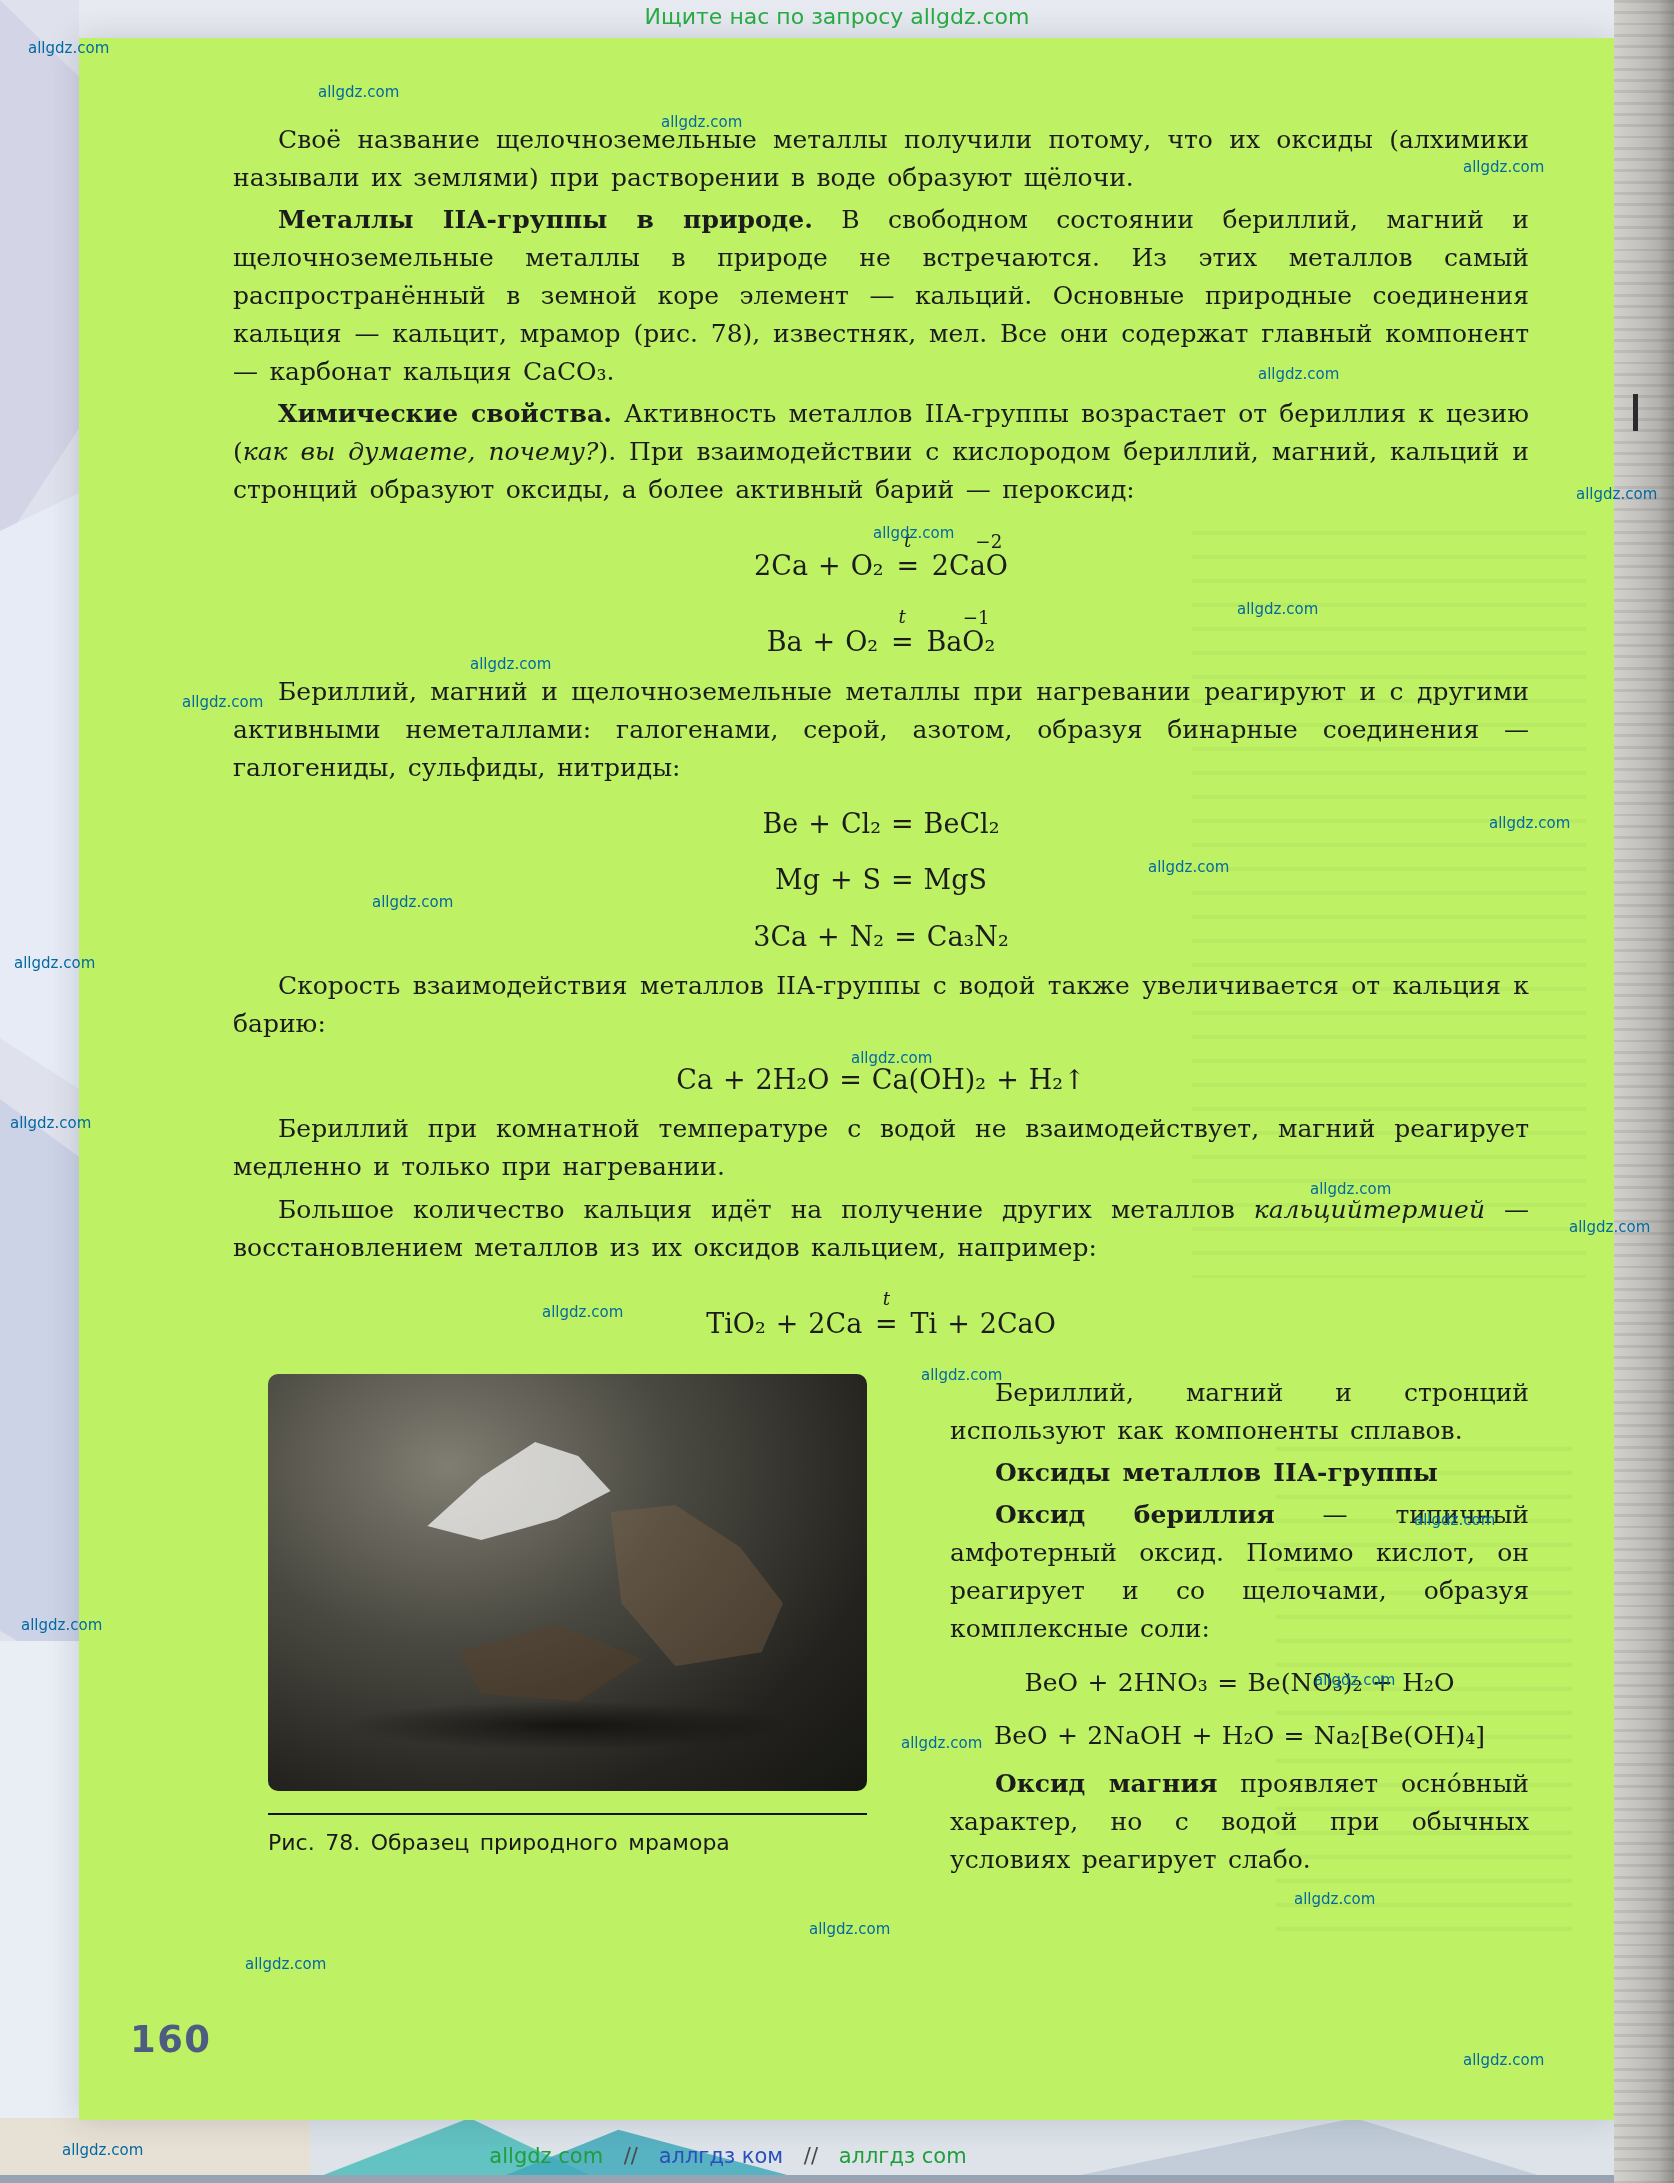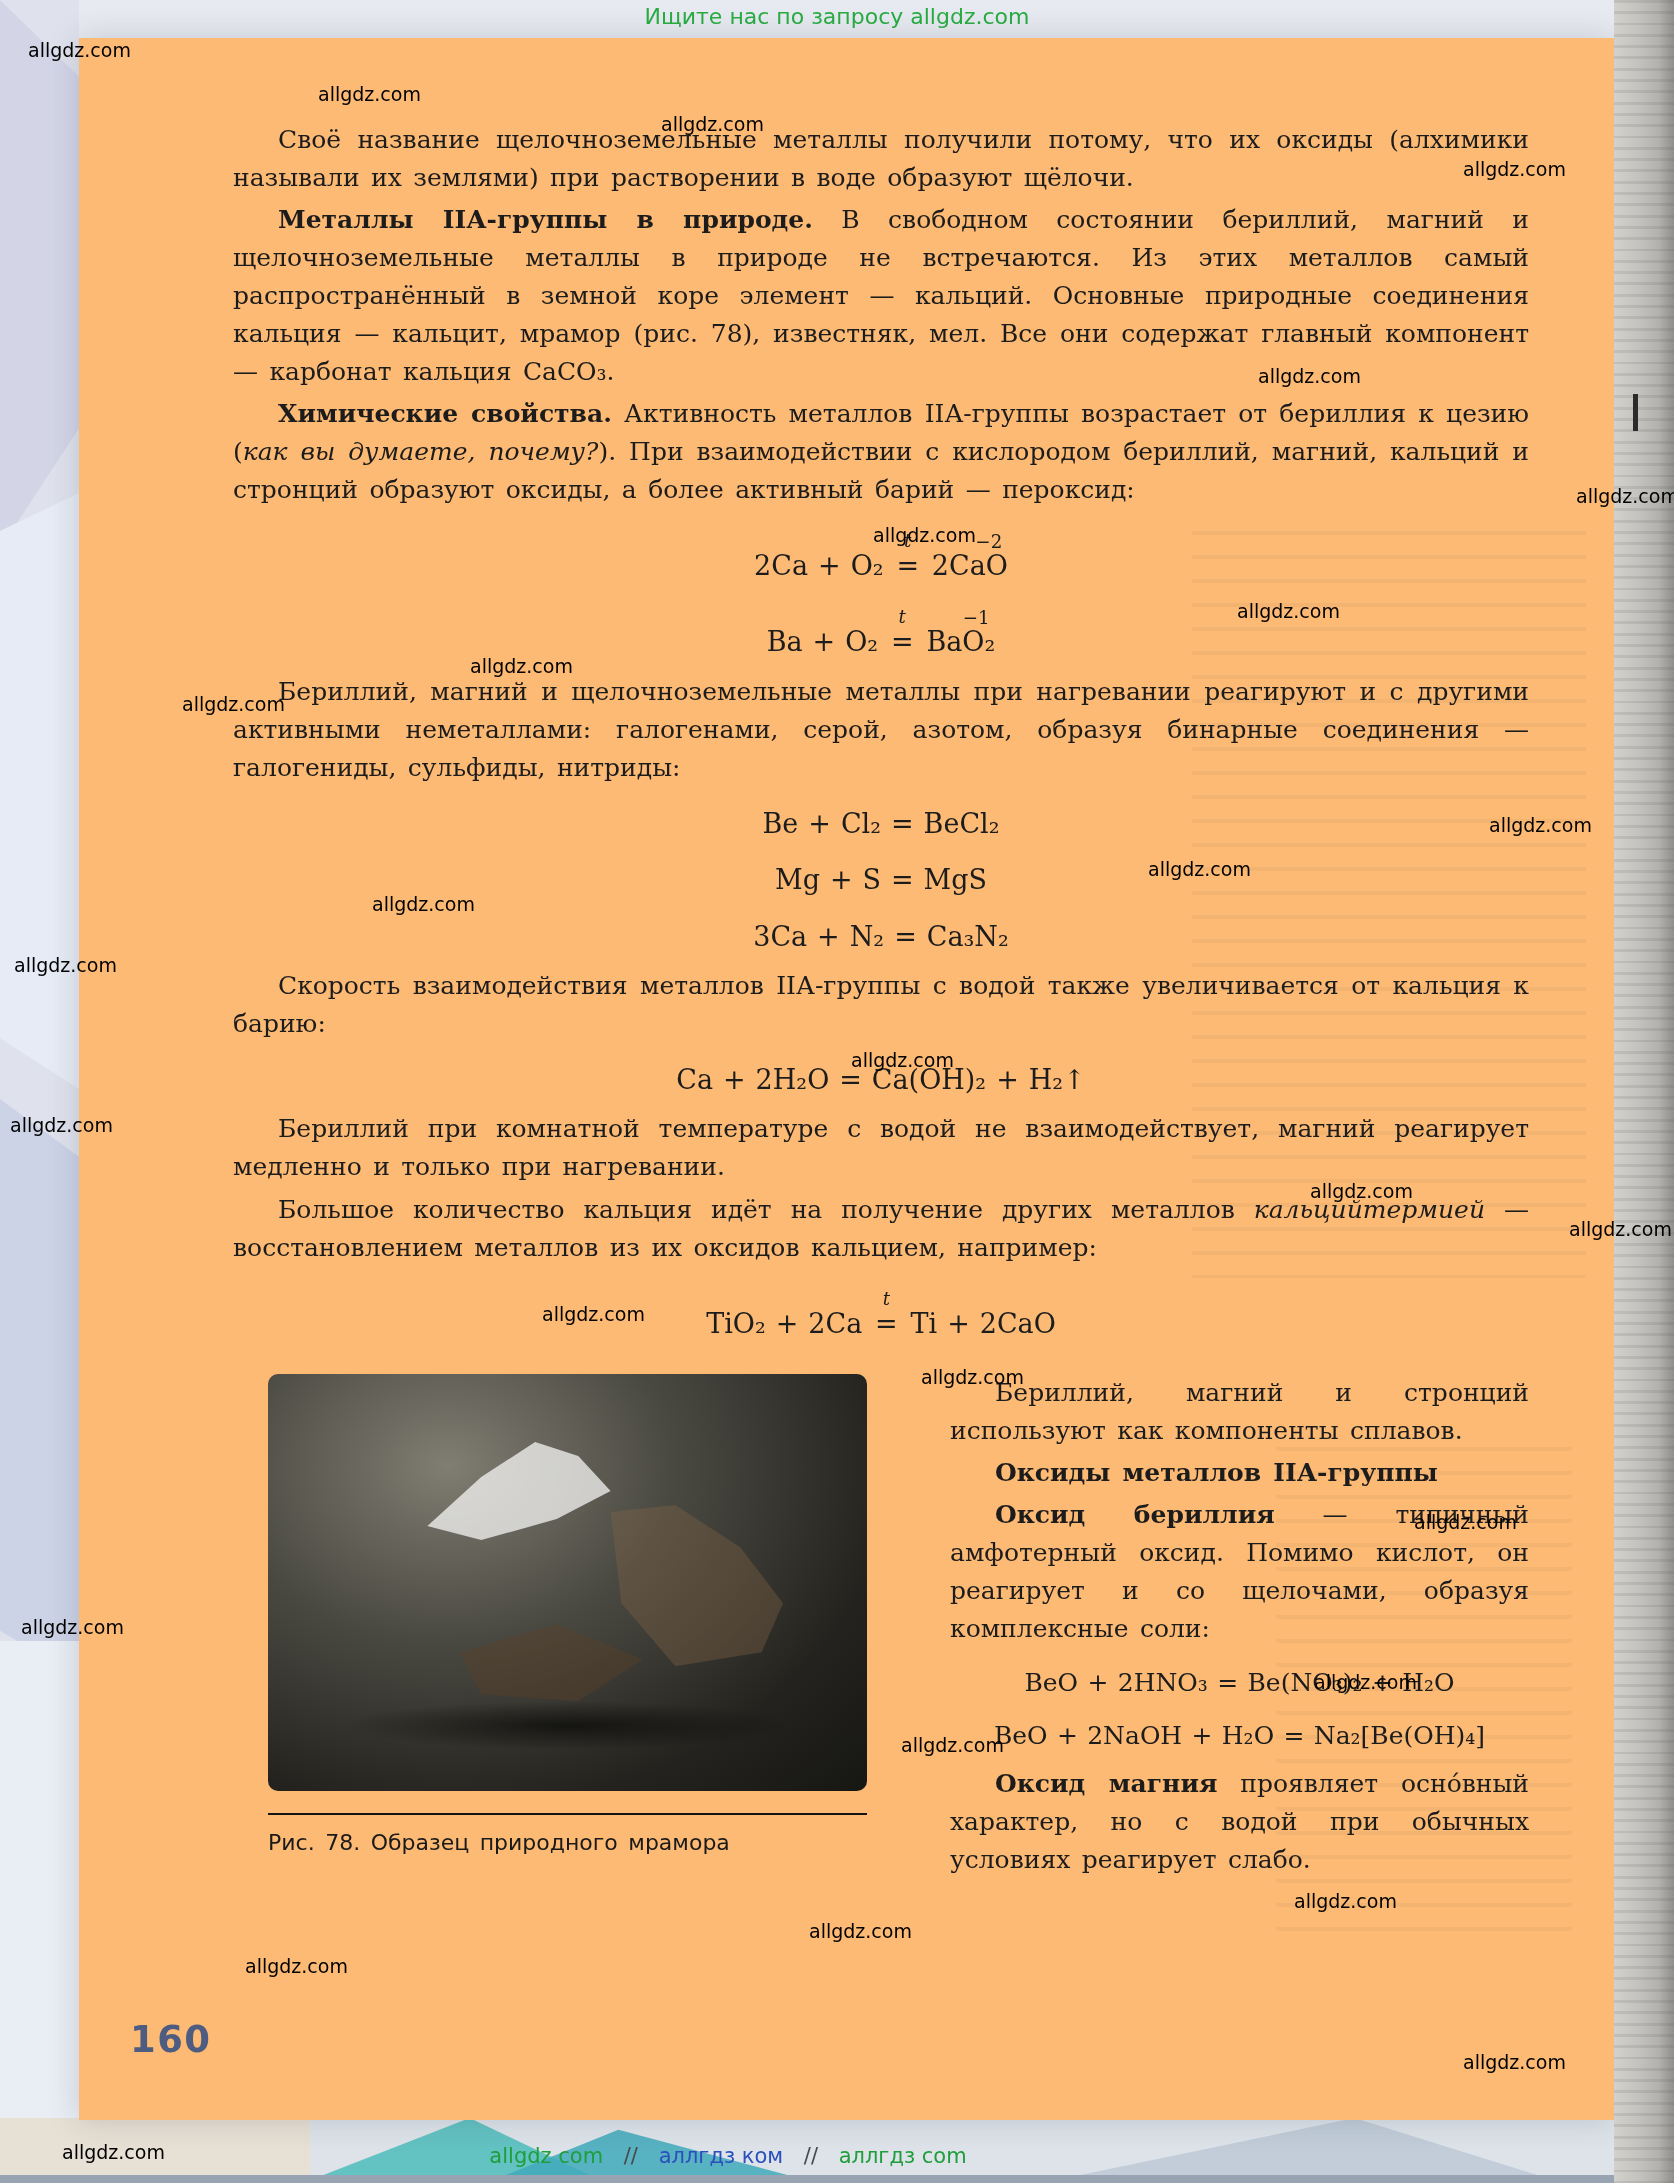--- a/index.html
+++ b/index.html
@@ -17,21 +17,21 @@
   .ls4{position:absolute;left:0;top:1641px;width:79px;height:542px;background:#e9edf4;}
   .bb{position:absolute;top:2118px;left:0;width:1674px;height:65px;background:#dde3e9;}
   .bb-tan{position:absolute;top:2118px;left:0;width:310px;height:65px;background:#e7e0d4;}
   .bb-teal1{position:absolute;top:2118px;left:303px;width:303px;height:65px;background:#63c2c2;clip-path:polygon(0 100%,55% 0,100% 100%);}
   .bb-teal2{position:absolute;top:2118px;left:486px;width:331px;height:65px;background:#3fa9ba;clip-path:polygon(0 100%,40% 18%,100% 100%);opacity:.85;}
   .bb-blue{position:absolute;top:2118px;left:1042px;width:521px;height:65px;background:#c2cdd9;clip-path:polygon(0 100%,60% 0,100% 100%);}
   .bb-line{position:absolute;top:2175px;left:0;width:1674px;height:8.5px;background:#98a4b2;}
   
   .book-page{
     position:absolute;left:79px;top:38px;width:1535px;height:2082px;
-    background:#fdba74;box-shadow:0 0 30px rgba(40,50,70,.18);
+    background:#bef264;box-shadow:0 0 30px rgba(40,50,70,.18);
   }
   .content{
     padding:83px 85px 0 154px;
     font-size:25px;line-height:38px;text-align:justify;word-spacing:3.5px;
   }
   .para{margin:0 0 4.2px 0;text-indent:45px;}
   .lead{font-weight:bold;}
   .it{font-style:italic;}
   
   .eq{
@@ -83,21 +83,21 @@
   }
   .edge-strip::before{
     content:"";position:absolute;inset:0;
     background:repeating-linear-gradient(180deg,rgba(70,70,68,.12) 0 2.8px,transparent 2.8px 11.3px);
   }
   .edge-mark{position:absolute;left:1633px;top:394px;width:5px;height:37px;background:#2b2b2b;}
   .ghost{position:absolute;opacity:.045;background:repeating-linear-gradient(180deg,#333 0 4.2px,transparent 4.2px 24px);pointer-events:none;}
   
   .wm{
     position:absolute;font-family:"DejaVu Sans","Liberation Sans",sans-serif;
-    font-size:19px;color:#000000;white-space:nowrap;
+    font-size:15px;color:#0369a1;white-space:nowrap;
   }
   .banner{
     position:absolute;top:4.2px;left:0;width:100%;text-align:center;
     font-family:"DejaVu Sans","Liberation Sans",sans-serif;font-size:22px;color:#28ad42;
   }
   .footer{
     position:absolute;top:2144px;left:0;width:1456px;text-align:center;
     font-family:"DejaVu Sans","Liberation Sans",sans-serif;font-size:21px;
   }
   .footer span{margin:0 7px;}

